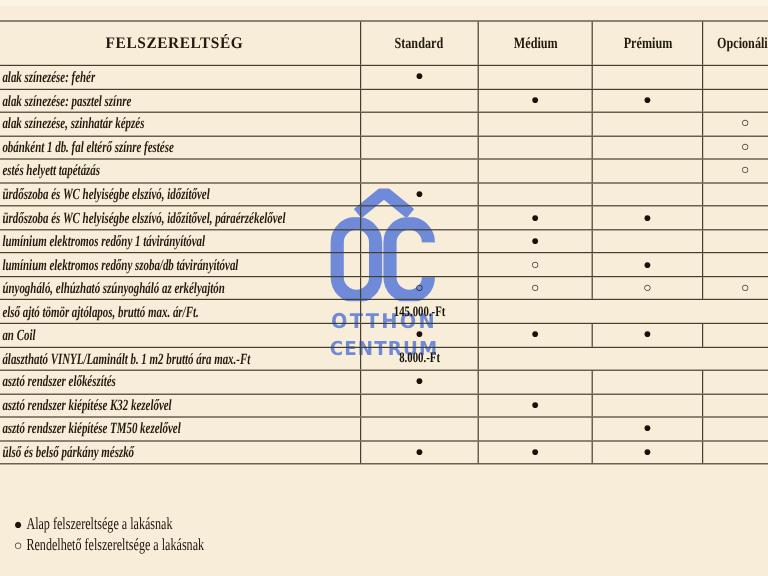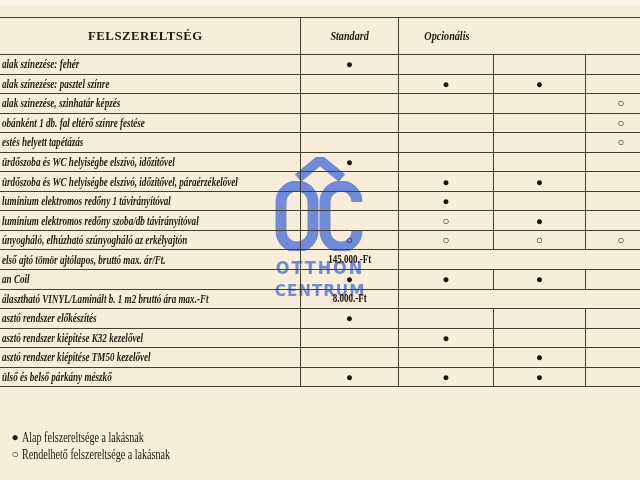--- a/index.html
+++ b/index.html
@@ -53,21 +53,21 @@
   .mark-cell {
     justify-content:center; font-weight:bold; font-size:12px; color:#17120a;
     white-space:nowrap;
   }
   .mark-cell .txt { display:inline-block; transform:scaleX(0.75); transform-origin:center; }
   .mark-cell .txt.dot { transform:none; font-size:11.5px; }
 
   .t-head .cell { font-style:normal; font-weight:bold; color:#211a0e; }
   .t-head .label-cell { justify-content:center; padding-left:0; font-size:13.5px; letter-spacing:0.5px; }
   .t-head .label-cell .txt { transform:scaleX(0.95); transform-origin:center; }
-  .t-head .mark-cell { font-size:13px;font-style:italic; }
+  .t-head .mark-cell { font-size:13px; }
   .t-head .mark-cell .txt { transform:scaleX(0.78); }
 
   
   .legend { position:absolute; left:8px; top:429px; z-index:2; color:#1c150b; }
   .legend-item { display:flex; align-items:center; height:17px; font-size:14px; }
   .legend-marker { width:14px; text-align:center; font-size:12px; flex:0 0 14px; }
   .legend-text { display:inline-block; transform:scaleX(0.72); transform-origin:left center; white-space:nowrap; }
 </style>
 </head>
 <body>
@@ -87,20 +87,26 @@
 
 <div class="spec-table">
   <div class="t-row t-head">
     <div class="cell label-cell">
         <span class="txt">FELSZERELTSÉG</span>
       </div>
     <div class="cell mark-cell">
         <span class="txt">Standard</span>
       </div>
     <div class="cell mark-cell">
+        <span class="txt">Médium</span>
+      </div>
+    <div class="cell mark-cell">
+        <span class="txt">Prémium</span>
+      </div>
+    <div class="cell mark-cell">
         <span class="txt">Opcionális</span>
       </div>
   </div>
 
   <div class="t-row">
     <div class="cell label-cell">
         <span class="txt">alak színezése: fehér</span>
       </div>
     <div class="cell mark-cell">
         <span class="txt dot">●</span>

